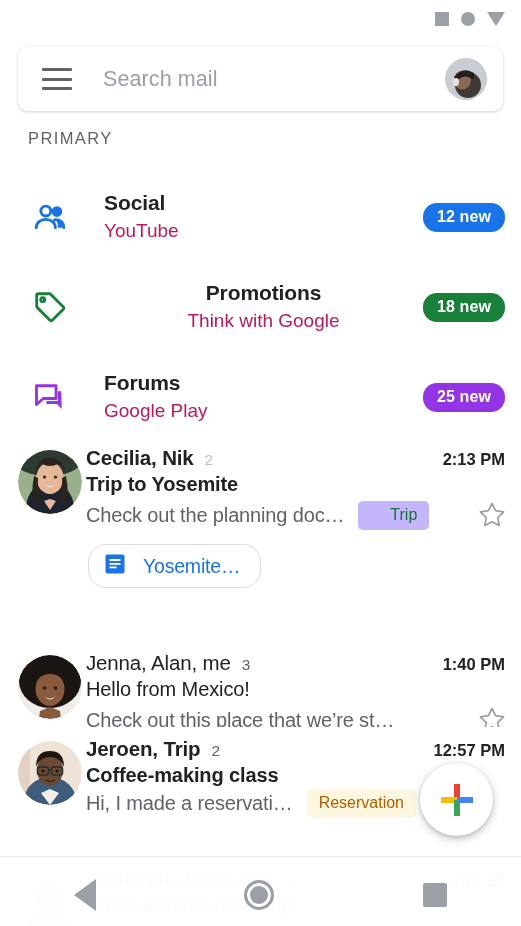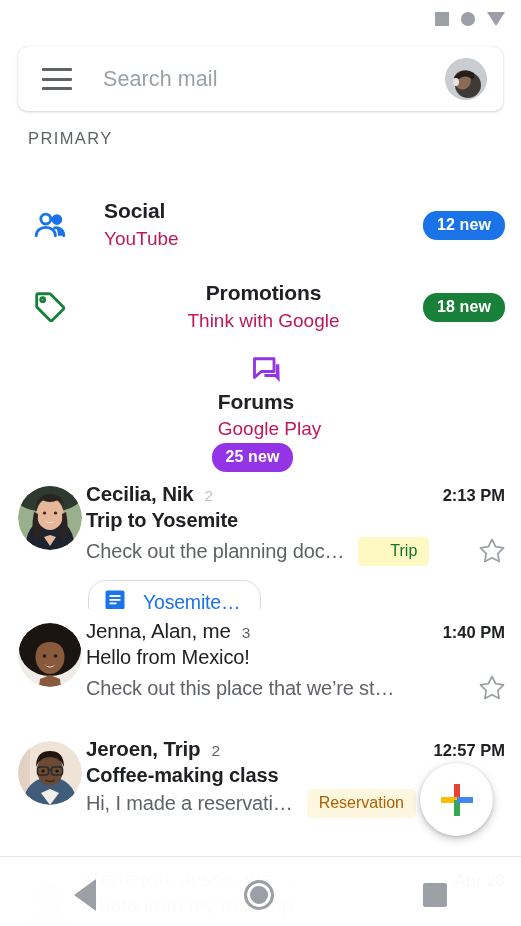--- a/index.html
+++ b/index.html
@@ -153,21 +153,21 @@
         <ellipse cx="23" cy="27" rx="13" ry="13" fill="#3f3a36"></ellipse>
         <ellipse cx="17.5" cy="22" rx="8.5" ry="9.5" fill="#8a6a55"></ellipse>
         <path d="M9 19 Q18 8 29 15 Q31 21 27 21 Q20 15 11 23 Z" fill="#241f1c"></path>
         <ellipse cx="11" cy="24" rx="3" ry="4" fill="#e8e3de"></ellipse>
       </svg>
     </div>
   </div>
 
   <div class="primary-label">PRIMARY</div>
 
-  <div class="cat-row" style="top:180px;">
+  <div class="cat-row" style="top:172px;">
     <div class="cat-icon">
       <svg width="40" height="36" viewBox="0 0 24 24" fill="none" stroke="#1a73e8" stroke-width="1.9" stroke-linecap="round" stroke-linejoin="round">
         <circle cx="9.2" cy="8" r="3.3"></circle>
         <path d="M2.8 19.2c0-3.5 2.9-5.6 6.4-5.6s6.4 2.1 6.4 5.6"></path>
         <circle cx="16.6" cy="8.4" r="2.6" fill="#1a73e8"></circle>
         <path d="M15 13.9c3.3-.5 6.2 1.5 6.2 5.3" fill="none"></path>
         <path d="M16.2 13.8c3.2 0 5.3 2.2 5.3 5.4h-4.2c0-2.1-.5-3.9-1.1-5.4z" fill="#1a73e8" stroke="none"></path>
       </svg>
     </div>
     <div class="cat-text">
@@ -184,35 +184,35 @@
         <circle cx="7.4" cy="7.4" r="1.25"></circle>
       </svg>
     </div>
     <div class="cat-text">
       <div class="cat-title">Promotions</div>
       <div class="cat-sub">Think with Google</div>
     </div>
     <div class="cat-badge" style="background:#188038">18 new</div>
   </div>
 
-  <div class="cat-row" style="top:352px;flex-direction:column;">
+  <div class="cat-row" style="top:352px;">
     <div class="cat-icon">
       <svg width="40" height="36" viewBox="0 0 24 24" fill="none" stroke="#9334e6" stroke-width="1.9" stroke-linejoin="round">
         <path d="M3 4.5h13v8.5H7.5L3 17z"></path>
         <path d="M19.5 8.2H17.2v6.4H9.6v2.1h7.1l3.1 3.3z" fill="#9334e6" stroke="none"></path>
       </svg>
     </div>
     <div class="cat-text">
       <div class="cat-title">Forums</div>
       <div class="cat-sub">Google Play</div>
     </div>
     <div class="cat-badge" style="background:#9334e6">25 new</div>
   </div>
 
-  <div class="mail-row" style="top:472px; height:165px;">
+  <div class="mail-row" style="top:436px; height:165px;">
     <div class="mail-av-col">
       <div class="av" style="width:64px;height:64px;">
         <svg width="64" height="64" viewBox="0 0 64 64">
           <defs>
               <clipPath id="c1">
                 <circle cx="32" cy="32" r="32"></circle>
               </clipPath>
             </defs>
           <g clip-path="url(#c1)">
             <rect width="64" height="64" fill="#9ab08a"></rect>
@@ -232,42 +232,42 @@
     </div>
     <div class="mail-main">
       <div class="mail-line1">
         <span class="mail-senders unread">Cecilia, Nik</span>
         <span class="mail-count" style="color:#bdc1c6;">2</span>
         <span class="mail-time unread">2:13 PM</span>
       </div>
       <div class="mail-subject unread">Trip to Yosemite</div>
       <div class="mail-line3">
         <span class="mail-snippet">Check out the planning doc…</span>
-        <span class="chip-label" style="background:#fef9c3;color:#137333;padding-left:32px;">Trip</span>
+        <span class="chip-label" style="background:#c4b5fd;color:#137333;padding-left:32px;">Trip</span>
         <span class="star">
           <svg width="30" height="30" viewBox="0 0 24 24" fill="none" stroke="#9aa0a6" stroke-width="1.4" stroke-linejoin="round">
             <path d="M12 2.8l2.85 5.78 6.38.93-4.62 4.5 1.09 6.35L12 17.36l-5.7 3.0 1.09-6.35-4.62-4.5 6.38-.93z"></path>
           </svg>
         </span>
       </div>
       <div class="attach-chip">
         <span>
           <svg width="24" height="24" viewBox="0 0 24 24">
             <rect x="2.5" y="2.5" width="19" height="19" rx="2" fill="#1a73e8"></rect>
             <rect x="6.5" y="7" width="11" height="2" fill="#ffffff"></rect>
             <rect x="6.5" y="11" width="11" height="1.8" fill="#ffffff"></rect>
             <rect x="6.5" y="14.5" width="7" height="1.8" fill="#ffffff"></rect>
           </svg>
         </span>
         <span class="label">Yosemite…</span>
       </div>
     </div>
   </div>
 
-  <div class="mail-row" style="top:609px; height:116px;">
+  <div class="mail-row" style="top:641px; height:116px;">
     <div class="mail-av-col">
       <div class="av" style="width:64px;height:64px;">
         <svg width="64" height="64" viewBox="0 0 64 64">
           <defs>
               <clipPath id="c2">
                 <circle cx="32" cy="32" r="32"></circle>
               </clipPath>
             </defs>
           <g clip-path="url(#c2)">
             <rect width="64" height="64" fill="#f0ece8"></rect>

